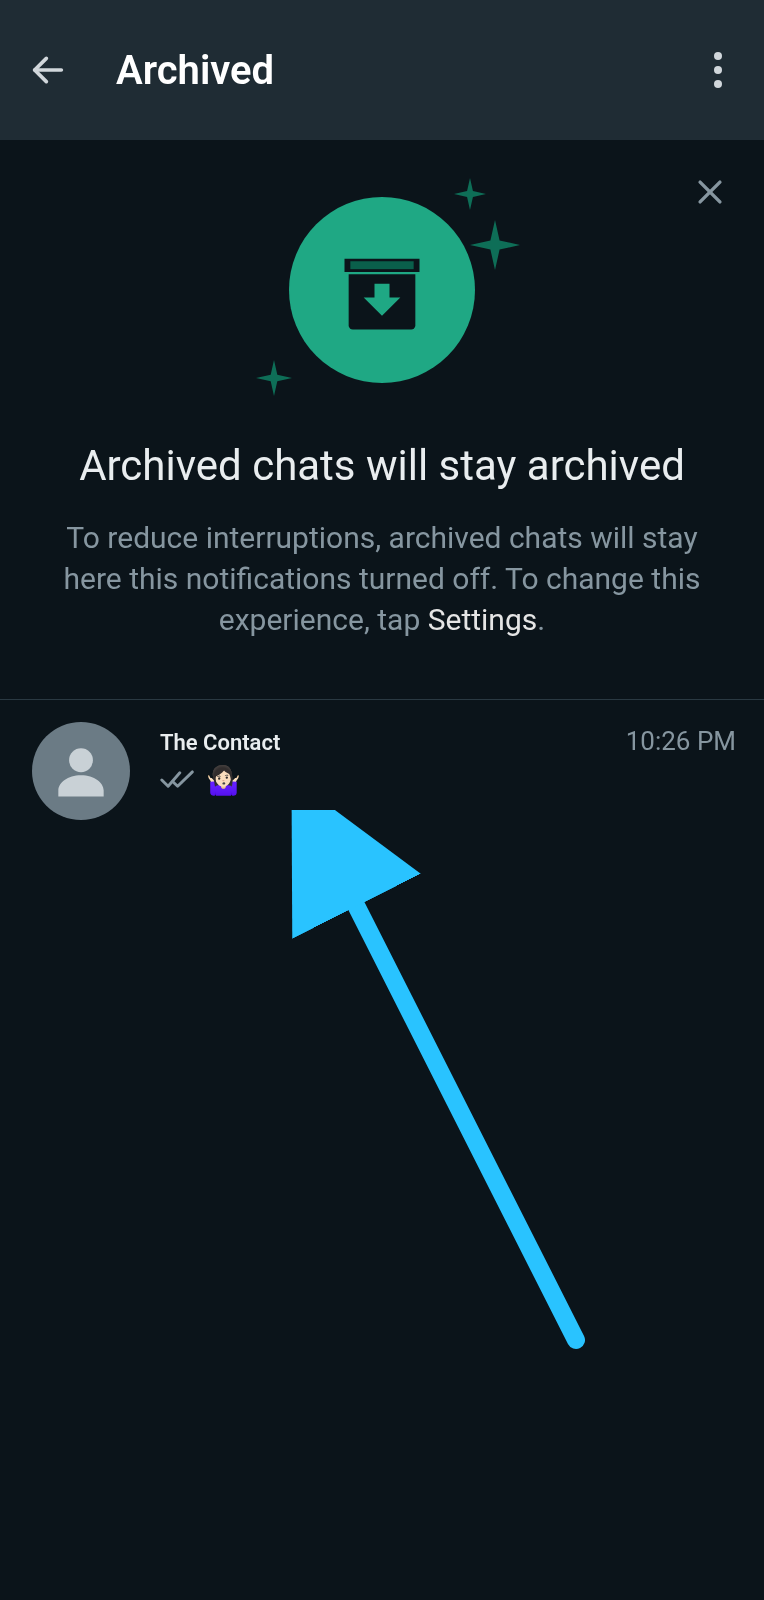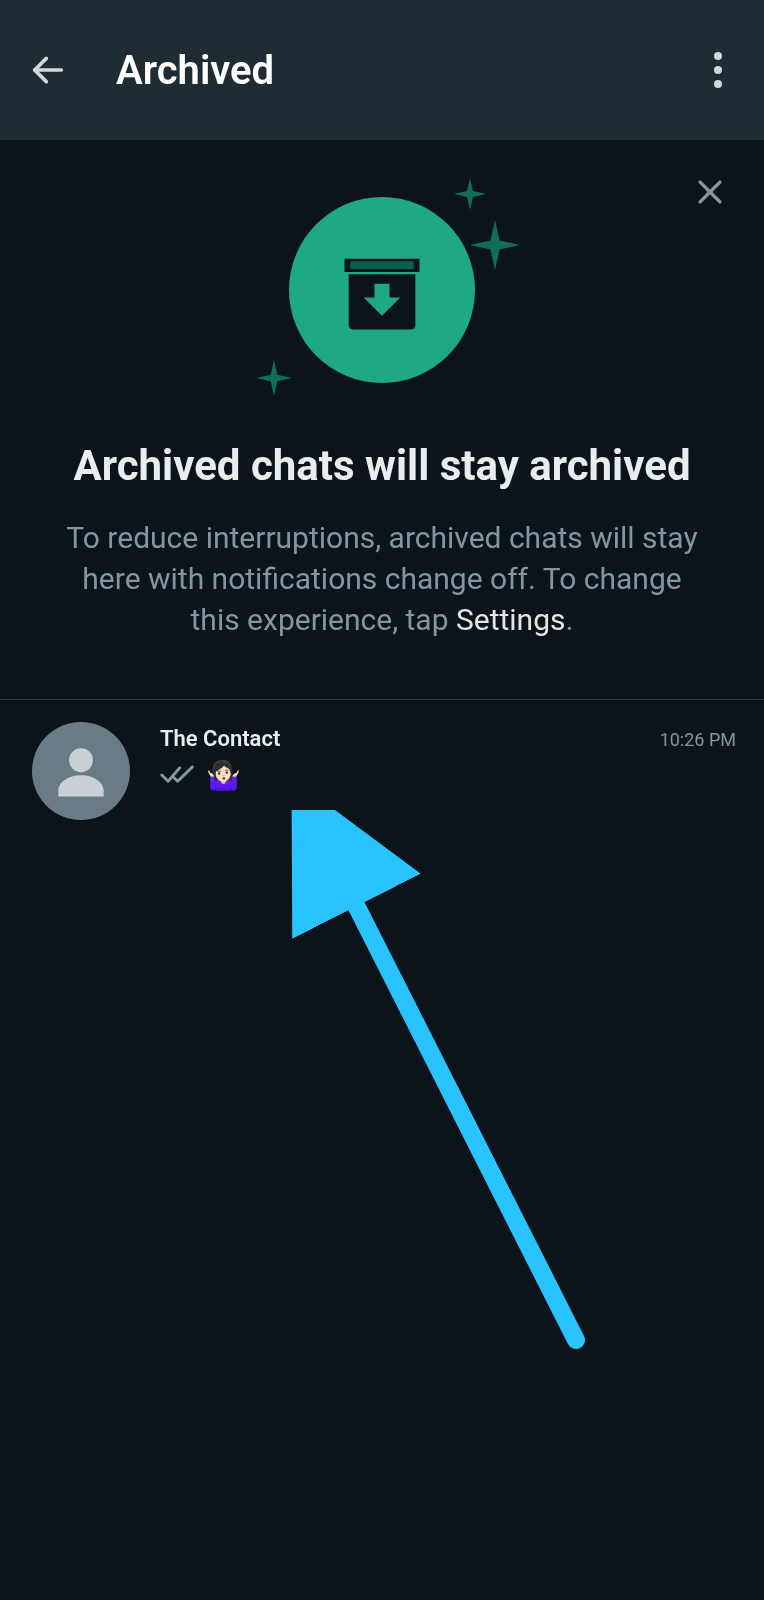--- a/index.html
+++ b/index.html
@@ -11,30 +11,30 @@
     .menu-dots { display: flex; flex-direction: column; gap: 6px; }
     .menu-dot { width: 8px; height: 8px; border-radius: 50%; background: #d1d7db; }
     .banner { position: relative; padding: 40px 40px 58px; text-align: center; border-bottom: 1px solid #2a3942; }
     .close-btn { position: absolute; top: 28px; right: 30px; width: 48px; height: 48px; display: flex; align-items: center; justify-content: center; }
     .hero { position: relative; width: 220px; height: 220px; margin: 0 auto 40px; }
     .circle { position: absolute; left: 50%; top: 50%; transform: translate(-50%, -50%); width: 186px; height: 186px; border-radius: 50%; background: #1fa884; display: flex; align-items: center; justify-content: center; }
     .sparkle { position: absolute; color: #0e6e57; }
     .sparkle.s1 { top: -2px; right: 6px; }
     .sparkle.s2 { top: 40px; right: -28px; }
     .sparkle.s3 { bottom: 4px; left: -16px; }
-    .banner-title { font-size: 42px; font-weight: 700; line-height: 1.25; color: #e9edef; max-width: 640px; margin: 0 auto 24px; }
+    .banner-title { font-size: 42px; font-weight: 400; line-height: 1.25; color: #e9edef; max-width: 640px; margin: 0 auto 24px; }
     .banner-sub { font-size: 30px; color: #8696a0; line-height: 1.38; max-width: 640px; margin: 0 auto; }
     .settings-link { color: #e5e5e5; }
     .chat-list { }
     .chat-item { display: flex; align-items: flex-start; padding: 22px 28px 22px 32px; gap: 30px; }
     .avatar { width: 98px; height: 98px; border-radius: 50%; background: #6b7b85; display: flex; align-items: center; justify-content: center; flex-shrink: 0; }
     .chat-body { flex: 1; min-width: 0; padding-top: 4px; }
     .chat-top { display: flex; align-items: baseline; }
     .chat-name { font-size: 22px; font-weight: 600; color: #e9edef; }
-    .chat-time { margin-left: auto; font-size: 18px; color: #8696a0; }
+    .chat-time { margin-left: auto; font-size: 26px; color: #8696a0; }
     .chat-preview { display: flex; align-items: center; gap: 10px; margin-top: 8px; }
     .ticks { color: #8696a0; }
     .emoji { font-size: 28px; }
     .arrow-overlay { position: absolute; pointer-events: none; }
   </style>
 </head>
 <body>
 
 <div class="appbar">
   <div class="back-btn">
@@ -76,21 +76,21 @@
         <path fill="#0b141a" d="M3 4.5h18v3.2H3z"></path>
         <path fill="#0b141a" d="M4 8.2h16v12.3a1 1 0 0 1-1 1H5a1 1 0 0 1-1-1z"></path>
         <path fill="#1fa884" d="M12 18.2l-4.4-4.4h2.6V10.5h3.6v3.3h2.6z"></path>
         <rect x="4.4" y="5.1" width="15.2" height="1.9" fill="#0a5f4b"></rect>
       </svg>
     </div>
   </div>
 
   <div class="banner-title">Archived chats will stay archived</div>
   <div class="banner-sub">
-    <span>To reduce interruptions, archived chats will stay here with notifications change off. To change this experience, tap </span><span class="settings-link">Settings</span><span>.</span>
+    <span>To reduce interruptions, archived chats will stay here this notifications turned off. To change this experience, tap </span><span class="settings-link">Settings</span><span>.</span>
   </div>
 </div>
 
 <div class="chat-list">
   <div class="chat-item">
     <div class="avatar">
       <svg width="68" height="68" viewBox="0 0 24 24" fill="#c9d1d6">
           <circle cx="12" cy="8.2" r="4.2"></circle>
           <path d="M12 13.5c-4.7 0-8 2.7-8 5.3V21h16v-2.2c0-2.6-3.3-5.3-8-5.3z"></path>
         </svg>

